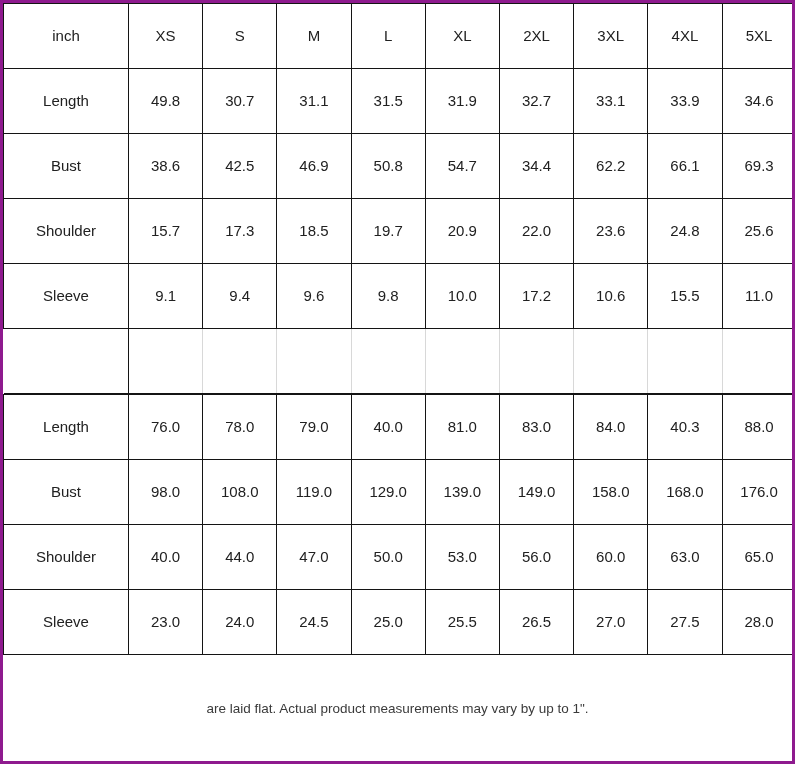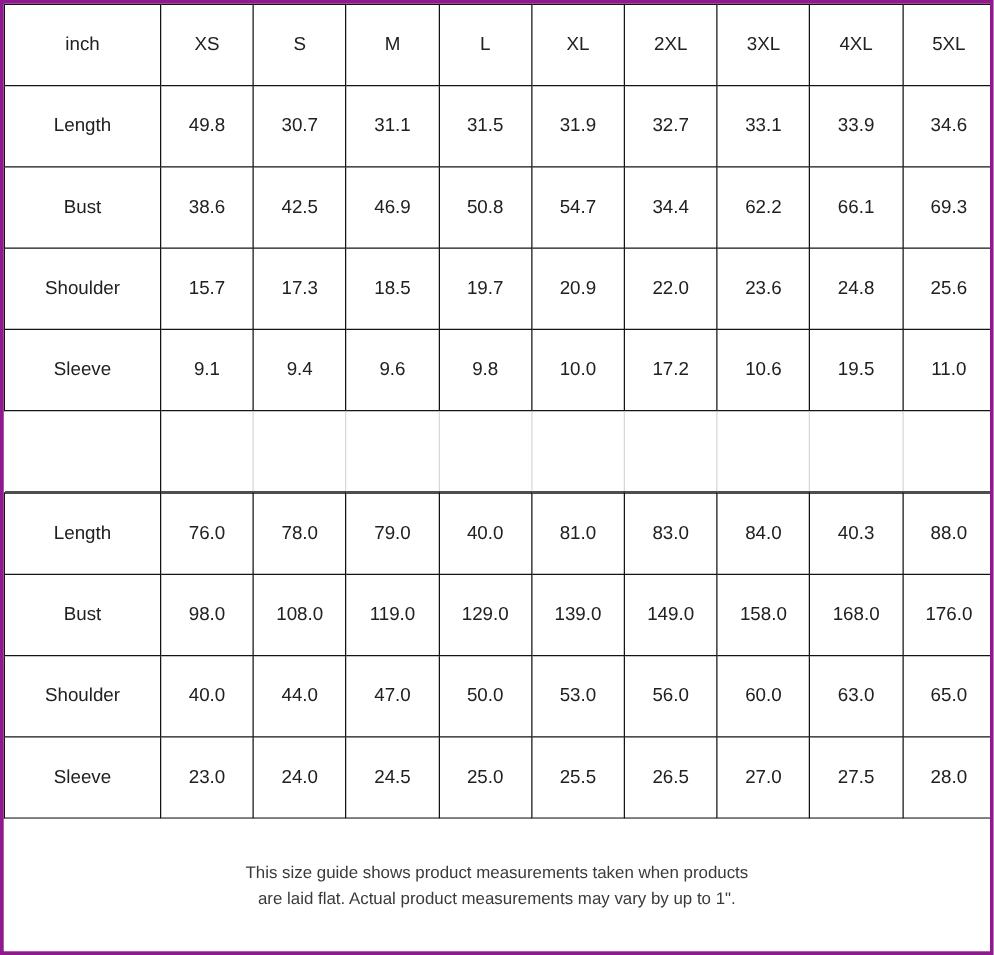--- a/index.html
+++ b/index.html
@@ -171,21 +171,21 @@
 
       <tr>
         <td class="rowlabel rowlabel-merged-bottom">Sleeve</td>
         <td>9.1</td>
         <td>9.4</td>
         <td>9.6</td>
         <td>9.8</td>
         <td>10.0</td>
         <td>17.2</td>
         <td>10.6</td>
-        <td>19.5</td>
+        <td>15.5</td>
         <td>11.0</td>
       </tr>
 
       <tr class="spacer">
         <td class="first"></td>
         <td></td>
         <td></td>
         <td></td>
         <td></td>
         <td></td>
@@ -260,17 +260,16 @@
         <td>25.5</td>
         <td>26.5</td>
         <td>27.0</td>
         <td>27.5</td>
         <td>28.0</td>
       </tr>
     </tbody>
   </table>
 
   <div class="footer">
-    <div class="line">This size guide shows product measurements taken when products</div>
     <div class="line">are laid flat. Actual product measurements may vary by up to 1".</div>
   </div>
 
 </div>
 
 </body></html>

